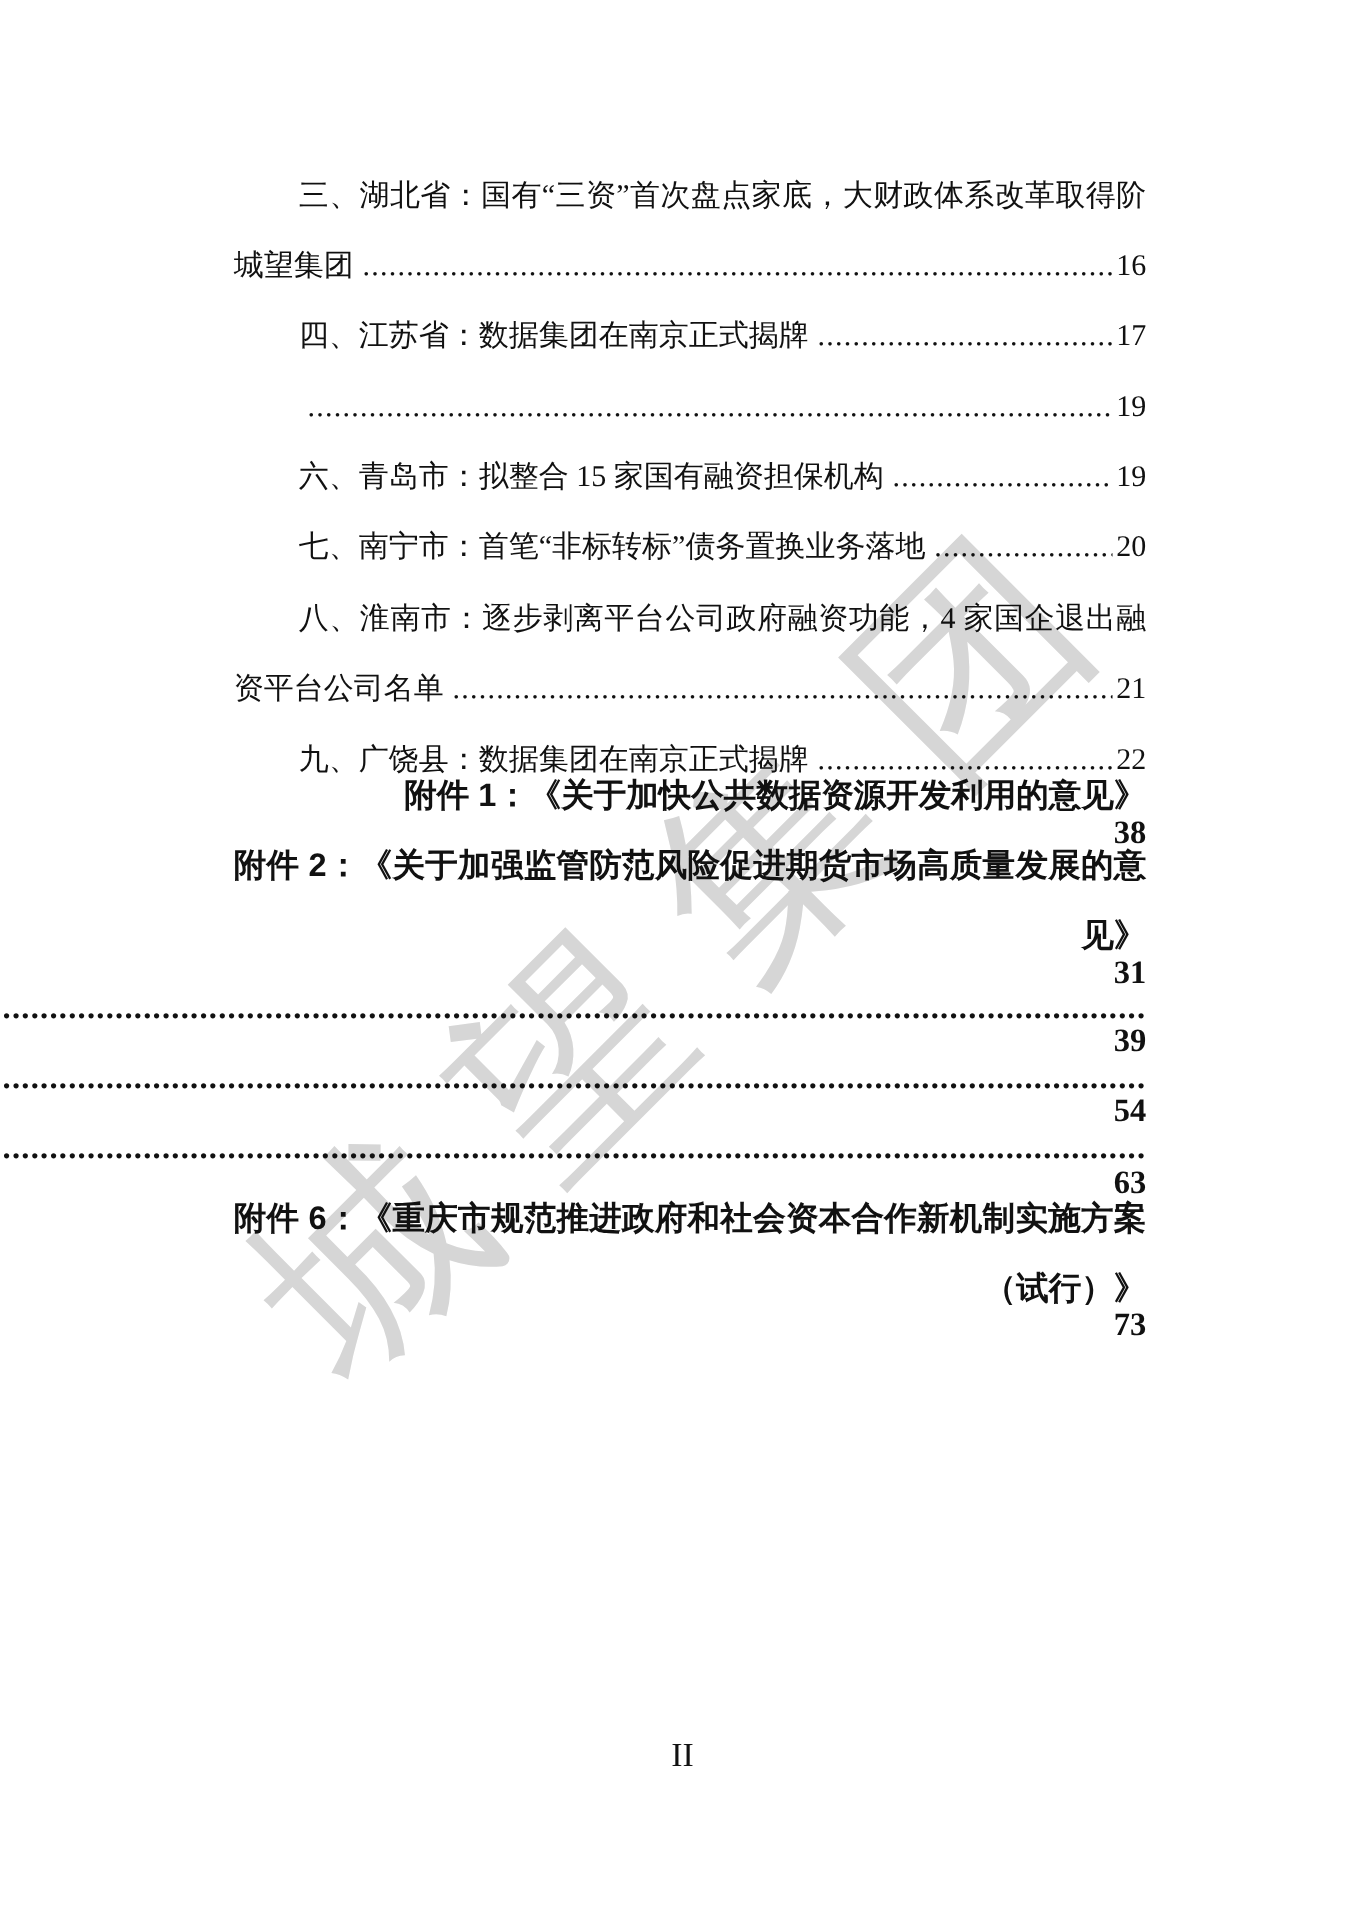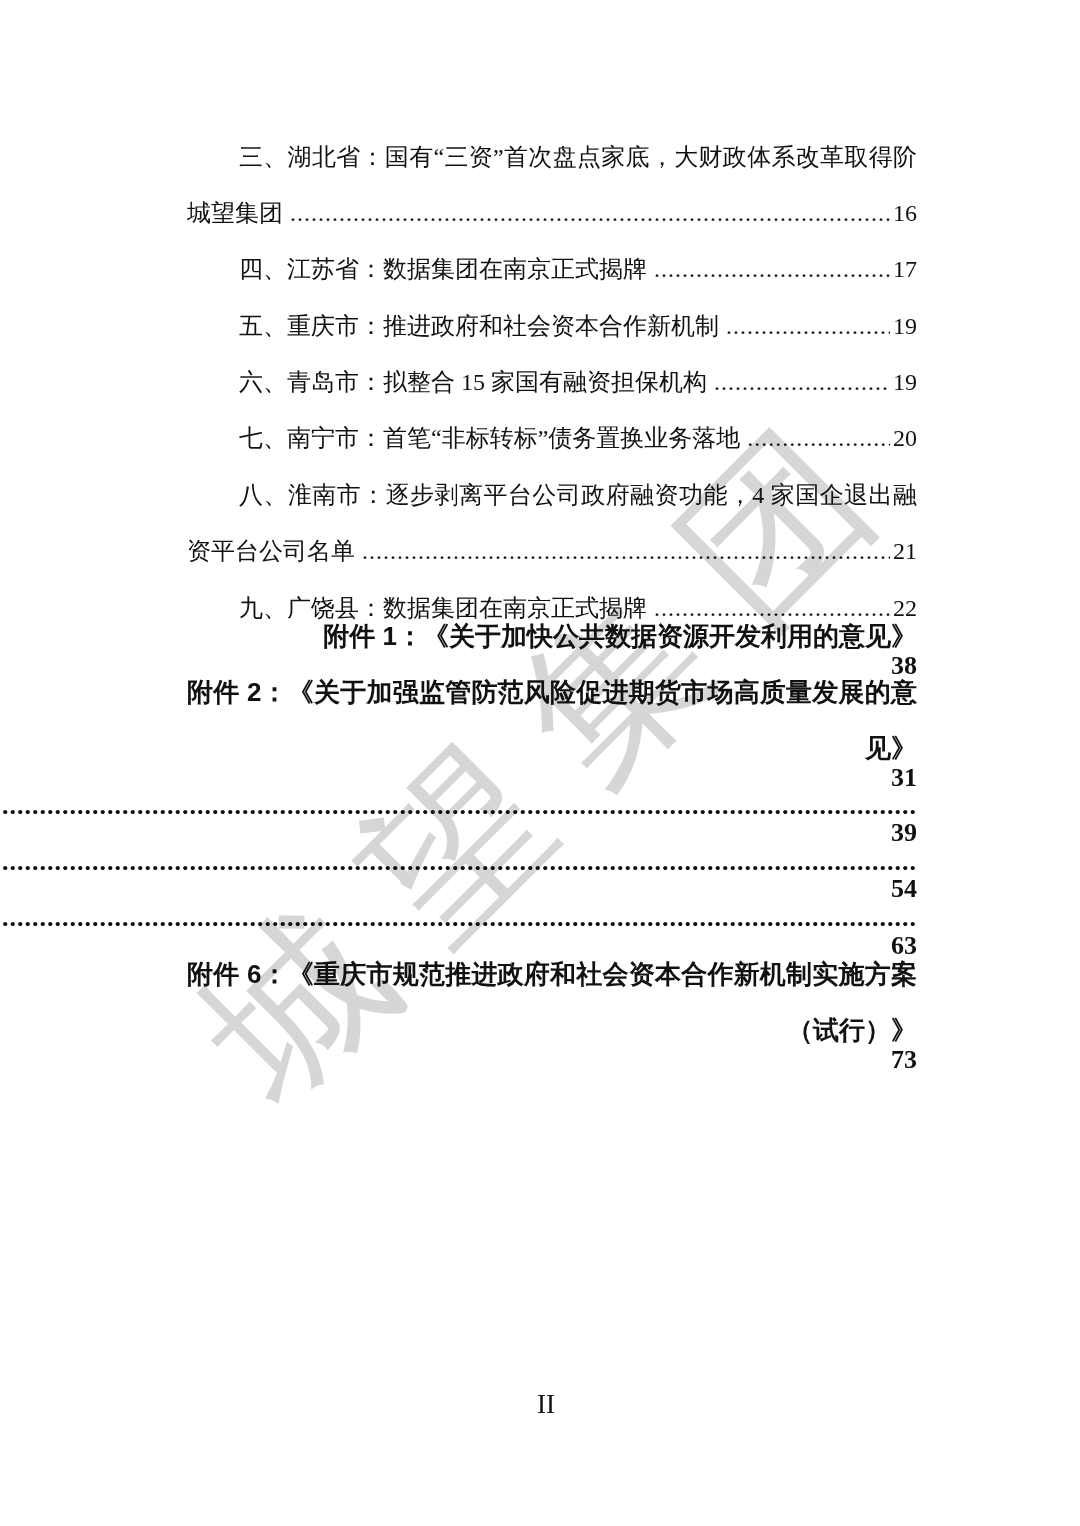--- a/index.html
+++ b/index.html
@@ -106,21 +106,20 @@
         <span class="ttext">城望集团</span>
         <span class="leader">....................................................................................................................................................................................................................................................................</span>
         <span class="pnum">16</span>
       </div>
       <div class="row indent">
         <span class="ttext">四、江苏省：数据集团在南京正式揭牌</span>
         <span class="leader">....................................................................................................................................................................................................................................................................</span>
         <span class="pnum">17</span>
       </div>
       <div class="row indent">
-        <span class="ttext">五、重庆市：推进政府和社会资本合作新机制</span>
         <span class="leader">....................................................................................................................................................................................................................................................................</span>
         <span class="pnum">19</span>
       </div>
       <div class="row indent">
         <span class="ttext">六、青岛市：拟整合 15 家国有融资担保机构</span>
         <span class="leader">....................................................................................................................................................................................................................................................................</span>
         <span class="pnum">19</span>
       </div>
       <div class="row indent">
         <span class="ttext">七、南宁市：首笔“非标转标”债务置换业务落地</span>

